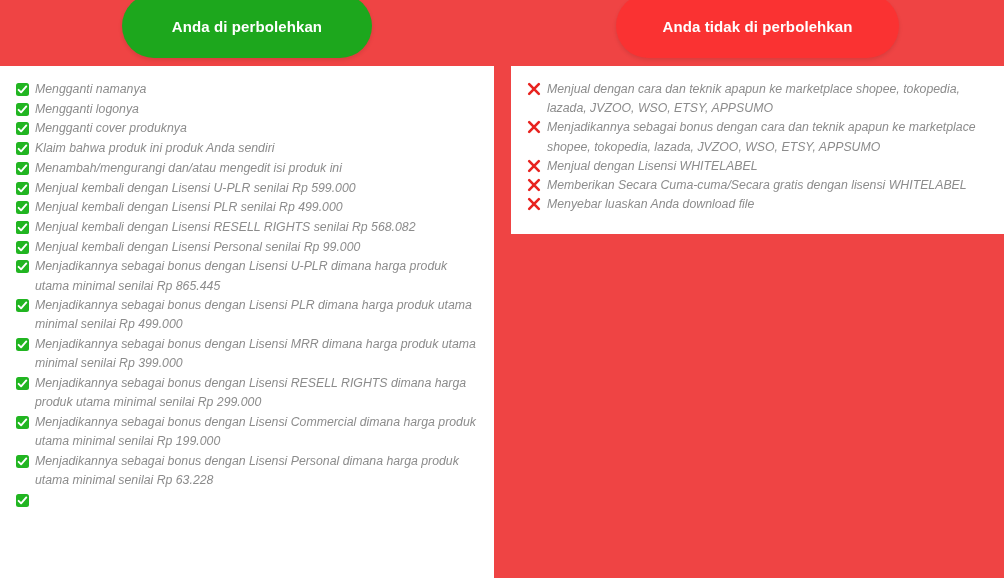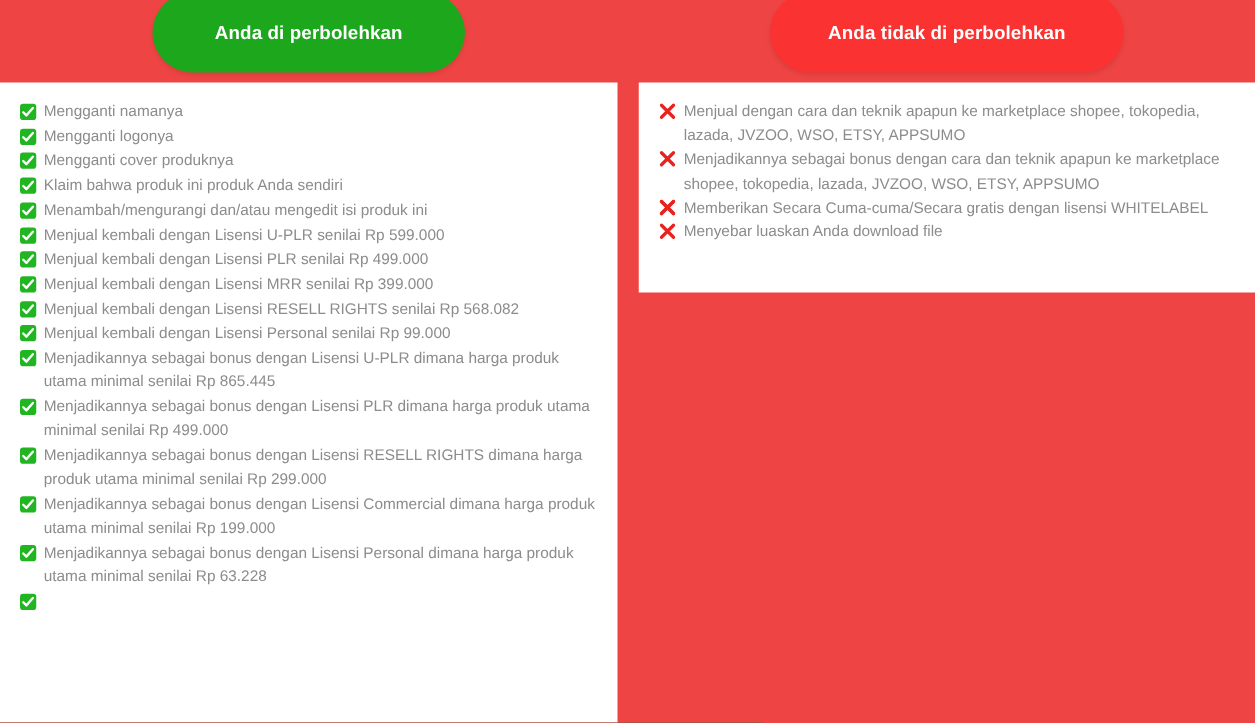--- a/index.html
+++ b/index.html
@@ -84,20 +84,21 @@
     list-style: none;
   }
 
   ul.check-list li, ul.cross-list li {
     position: relative;
     font-size: 12.3px;
     line-height: 19.2px;
     color: #8c8c8c;
     padding-left: 19px;
     margin-bottom: 0px;
+    font-style: italic;
   }
 
   ul.check-list li { margin-bottom: 0.5px; }
 
   .icon-box {
     position: absolute;
     left: 0;
     top: 3px;
     width: 13px;
     height: 13px;
@@ -167,41 +168,46 @@
           </span><span>Menjual kembali dengan Lisensi U-PLR senilai Rp 599.000</span></li>
         <li><span class="icon-box icon-check">
             <svg viewBox="0 0 13 13" width="13" height="13" aria-hidden="true">
               <path d="M2.6 6.8 L5.1 9.3 L10.3 3.4" fill="none" stroke="#ffffff" stroke-width="1.9" stroke-linecap="round" stroke-linejoin="round"></path>
             </svg>
           </span><span>Menjual kembali dengan Lisensi PLR senilai Rp 499.000</span></li>
         <li><span class="icon-box icon-check">
             <svg viewBox="0 0 13 13" width="13" height="13" aria-hidden="true">
               <path d="M2.6 6.8 L5.1 9.3 L10.3 3.4" fill="none" stroke="#ffffff" stroke-width="1.9" stroke-linecap="round" stroke-linejoin="round"></path>
             </svg>
-          </span><span>Menjual kembali dengan Lisensi MRR senilai Rp 399.000</span></li>
+          </span></li>
         <li><span class="icon-box icon-check">
             <svg viewBox="0 0 13 13" width="13" height="13" aria-hidden="true">
               <path d="M2.6 6.8 L5.1 9.3 L10.3 3.4" fill="none" stroke="#ffffff" stroke-width="1.9" stroke-linecap="round" stroke-linejoin="round"></path>
             </svg>
           </span><span>Menjual kembali dengan Lisensi RESELL RIGHTS senilai Rp 568.082</span></li>
         <li><span class="icon-box icon-check">
             <svg viewBox="0 0 13 13" width="13" height="13" aria-hidden="true">
               <path d="M2.6 6.8 L5.1 9.3 L10.3 3.4" fill="none" stroke="#ffffff" stroke-width="1.9" stroke-linecap="round" stroke-linejoin="round"></path>
             </svg>
           </span><span>Menjual kembali dengan Lisensi Personal senilai Rp 99.000</span></li>
         <li><span class="icon-box icon-check">
             <svg viewBox="0 0 13 13" width="13" height="13" aria-hidden="true">
               <path d="M2.6 6.8 L5.1 9.3 L10.3 3.4" fill="none" stroke="#ffffff" stroke-width="1.9" stroke-linecap="round" stroke-linejoin="round"></path>
             </svg>
           </span><span>Menjadikannya sebagai bonus dengan Lisensi U-PLR dimana harga produk utama minimal senilai Rp 865.445</span></li>
         <li><span class="icon-box icon-check">
             <svg viewBox="0 0 13 13" width="13" height="13" aria-hidden="true">
               <path d="M2.6 6.8 L5.1 9.3 L10.3 3.4" fill="none" stroke="#ffffff" stroke-width="1.9" stroke-linecap="round" stroke-linejoin="round"></path>
             </svg>
           </span><span>Menjadikannya sebagai bonus dengan Lisensi PLR dimana harga produk utama minimal senilai Rp 499.000</span></li>
+        <li><span class="icon-box icon-check">
+            <svg viewBox="0 0 13 13" width="13" height="13" aria-hidden="true">
+              <path d="M2.6 6.8 L5.1 9.3 L10.3 3.4" fill="none" stroke="#ffffff" stroke-width="1.9" stroke-linecap="round" stroke-linejoin="round"></path>
+            </svg>
+          </span><span>Menjadikannya sebagai bonus dengan Lisensi MRR dimana harga produk utama minimal senilai Rp 399.000</span></li>
         <li><span class="icon-box icon-check">
             <svg viewBox="0 0 13 13" width="13" height="13" aria-hidden="true">
               <path d="M2.6 6.8 L5.1 9.3 L10.3 3.4" fill="none" stroke="#ffffff" stroke-width="1.9" stroke-linecap="round" stroke-linejoin="round"></path>
             </svg>
           </span><span>Menjadikannya sebagai bonus dengan Lisensi RESELL RIGHTS dimana harga produk utama minimal senilai Rp 299.000</span></li>
         <li><span class="icon-box icon-check">
             <svg viewBox="0 0 13 13" width="13" height="13" aria-hidden="true">
               <path d="M2.6 6.8 L5.1 9.3 L10.3 3.4" fill="none" stroke="#ffffff" stroke-width="1.9" stroke-linecap="round" stroke-linejoin="round"></path>
             </svg>
           </span><span>Menjadikannya sebagai bonus dengan Lisensi Commercial dimana harga produk utama minimal senilai Rp 199.000</span></li>
@@ -227,21 +233,21 @@
           </span><span>Menjual dengan cara dan teknik apapun ke marketplace shopee, tokopedia, lazada, JVZOO, WSO, ETSY, APPSUMO</span></li>
         <li><span class="icon-box icon-cross">
             <svg viewBox="0 0 14 14" width="14" height="14" aria-hidden="true">
               <path d="M2.2 2.2 L11.8 11.8 M11.8 2.2 L2.2 11.8" fill="none" stroke="#e8231f" stroke-width="2.6" stroke-linecap="round"></path>
             </svg>
           </span><span>Menjadikannya sebagai bonus dengan cara dan teknik apapun ke marketplace shopee, tokopedia, lazada, JVZOO, WSO, ETSY, APPSUMO</span></li>
         <li><span class="icon-box icon-cross">
             <svg viewBox="0 0 14 14" width="14" height="14" aria-hidden="true">
               <path d="M2.2 2.2 L11.8 11.8 M11.8 2.2 L2.2 11.8" fill="none" stroke="#e8231f" stroke-width="2.6" stroke-linecap="round"></path>
             </svg>
-          </span></li>
+          </span><span>Menjual dengan Lisensi WHITELABEL</span></li>
         <li><span class="icon-box icon-cross">
             <svg viewBox="0 0 14 14" width="14" height="14" aria-hidden="true">
               <path d="M2.2 2.2 L11.8 11.8 M11.8 2.2 L2.2 11.8" fill="none" stroke="#e8231f" stroke-width="2.6" stroke-linecap="round"></path>
             </svg>
           </span><span>Memberikan Secara Cuma-cuma/Secara gratis dengan lisensi WHITELABEL</span></li>
         <li><span class="icon-box icon-cross">
             <svg viewBox="0 0 14 14" width="14" height="14" aria-hidden="true">
               <path d="M2.2 2.2 L11.8 11.8 M11.8 2.2 L2.2 11.8" fill="none" stroke="#e8231f" stroke-width="2.6" stroke-linecap="round"></path>
             </svg>
           </span><span>Menyebar luaskan Anda download file</span></li>

